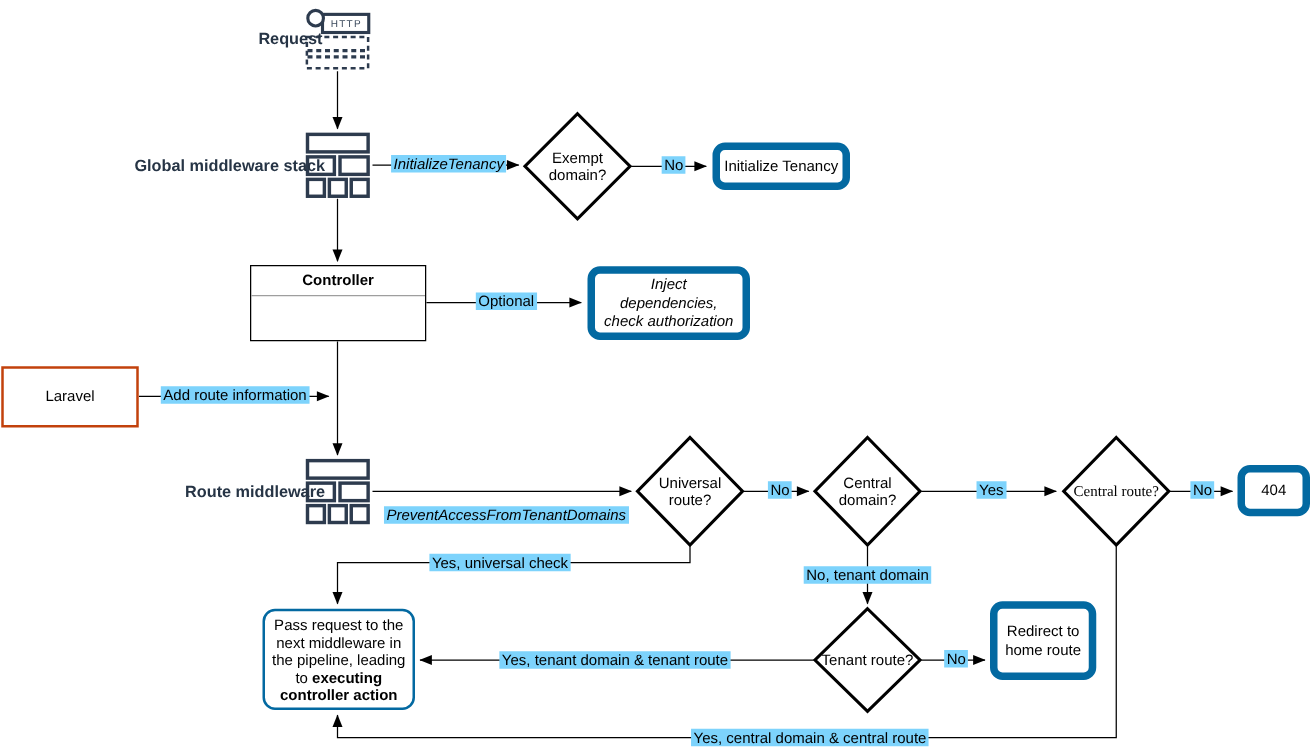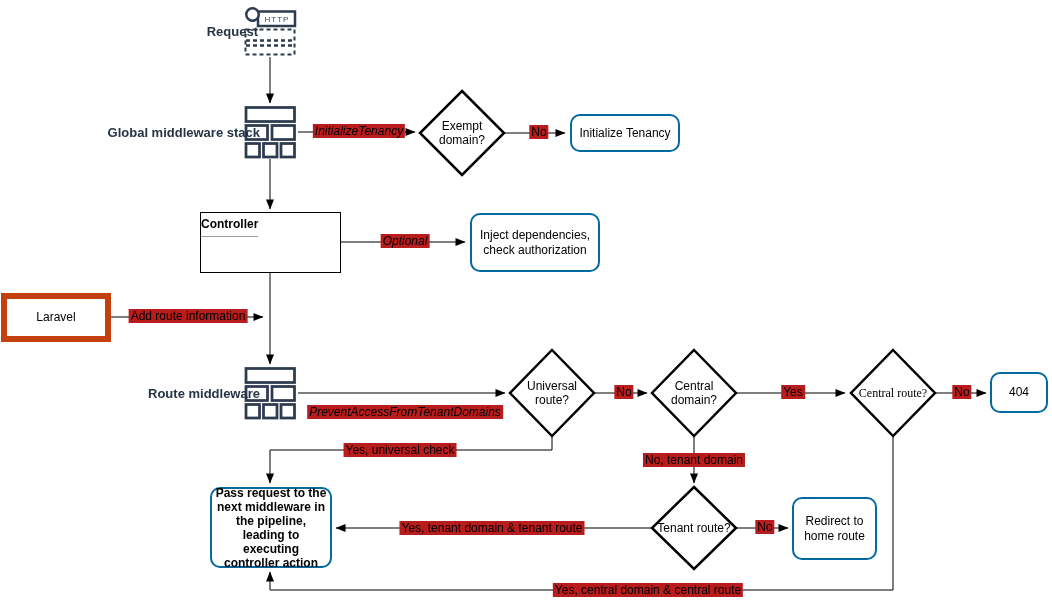--- a/index.html
+++ b/index.html
@@ -7,43 +7,43 @@
     position:relative;
     width:1052px;height:600px;
     background:#ffffff;
     font-family:"Liberation Sans", sans-serif;
     overflow:hidden;
   }
   #wires{position:absolute;left:0;top:0;width:1052px;height:600px;}
   
   .lbl{
     position:absolute;transform:translate(-50%,-50%);
-    font-size:12px;color:#000;background:#b91c1c;
+    font-size:12px;color:#000;background:#7dd3fc;
     padding:0 2px;white-space:nowrap;line-height:14px;
   }
   .lbl.it{font-style:italic;}
   
   .hdr{
     position:absolute;transform:translate(-100%,-50%);
     font-size:13px;font-weight:bold;color:#263445;
     white-space:nowrap;
     margin-left:20px;
   }
   
   .box{
     position:absolute;box-sizing:border-box;background:#ffffff;
     display:flex;align-items:center;justify-content:center;
     text-align:center;font-size:12px;color:#000;line-height:15px;
   }
-  .rounded{border:2px solid #0369a1;border-radius:10px;}
+  .rounded{border:6px solid #0369a1;border-radius:10px;}
   .rounded.thick{border-width:2.5px;}
-  .plain{border:6px solid #c2410c;}
+  .plain{border:2px solid #c2410c;}
   
   .uml{position:absolute;box-sizing:border-box;border:1px solid #000;background:#fff;
-       display:flex;font-size:12px;color:#000;text-align:center;}
+       display:flex;flex-direction:column;font-size:12px;color:#000;text-align:center;}
   .uml .uml-title{font-weight:bold;height:23px;line-height:23px;border-bottom:1px solid #9e9e9e;}
   .uml .uml-body{flex:1;display:flex;align-items:center;justify-content:center;}
   
   .dtext{
     position:absolute;transform:translate(-50%,-50%);
     width:76px;text-align:center;font-size:12px;line-height:14px;color:#000;
   }
   
   .icap{
     position:absolute;transform:translate(-50%,-50%);
@@ -129,43 +129,43 @@
   <div class="dtext" style="left:694px;top:528px;">Tenant route?</div>
 
   <div class="box rounded" style="left:570px;top:114px;width:110px;height:38px;">
     <span>Initialize Tenancy</span>
   </div>
 
   <div class="uml" style="left:200px;top:212px;width:141px;height:61px;">
     <div class="uml-title">Controller</div>
   </div>
 
-  <div class="box rounded" style="left:470px;top:213px;width:130px;height:59px;padding:0 6px;">
+  <div class="box rounded" style="left:470px;top:213px;width:130px;height:59px;padding:0 6px;font-style:italic;">
     <span>Inject dependencies, check authorization</span>
   </div>
 
   <div class="box plain" style="left:1px;top:293px;width:110px;height:49px;">
     <span>Laravel</span>
   </div>
 
   <div class="box rounded" style="left:990px;top:372px;width:58px;height:41px;justify-content:center;">
     <span>404</span>
   </div>
 
-  <div class="box rounded" style="left:792px;top:497px;width:85px;height:63px;padding:0 5px;justify-content:flex-end;">
+  <div class="box rounded" style="left:792px;top:481px;width:85px;height:63px;padding:0 5px;justify-content:flex-end;">
     <span>Redirect to home route</span>
   </div>
 
-  <div class="box rounded thick" style="left:210px;top:487px;width:122px;height:81px;padding:13px 3px;line-height:14px;font-weight:bold;">
+  <div class="box rounded thick" style="left:210px;top:487px;width:122px;height:81px;padding:13px 3px;line-height:14px;">
     <span><span>Pass request to the next middleware in the pipeline, leading to </span><b>executing controller action</b></span>
   </div>
 
   <span class="lbl it" style="left:359px;top:131px;">InitializeTenancy</span>
   <span class="lbl" style="left:539px;top:132px;">No</span>
-  <span class="lbl" style="left:405px;top:241px;font-style:italic;">Optional</span>
+  <span class="lbl" style="left:405px;top:241px;">Optional</span>
   <span class="lbl" style="left:188px;top:316px;">Add route information</span>
   <span class="lbl it" style="left:405px;top:412px;">PreventAccessFromTenantDomains</span>
   <span class="lbl" style="left:624px;top:392px;">No</span>
   <span class="lbl" style="left:793px;top:392px;">Yes</span>
   <span class="lbl" style="left:962px;top:392px;">No</span>
   <span class="lbl" style="left:400px;top:450px;">Yes, universal check</span>
   <span class="lbl" style="left:694px;top:460px;">No, tenant domain</span>
   <span class="lbl" style="left:765px;top:527px;">No</span>
   <span class="lbl" style="left:648px;top:590px;">Yes, central domain &amp; central route</span>
   <span class="lbl" style="left:492px;top:528px;">Yes, tenant domain &amp; tenant route</span>

